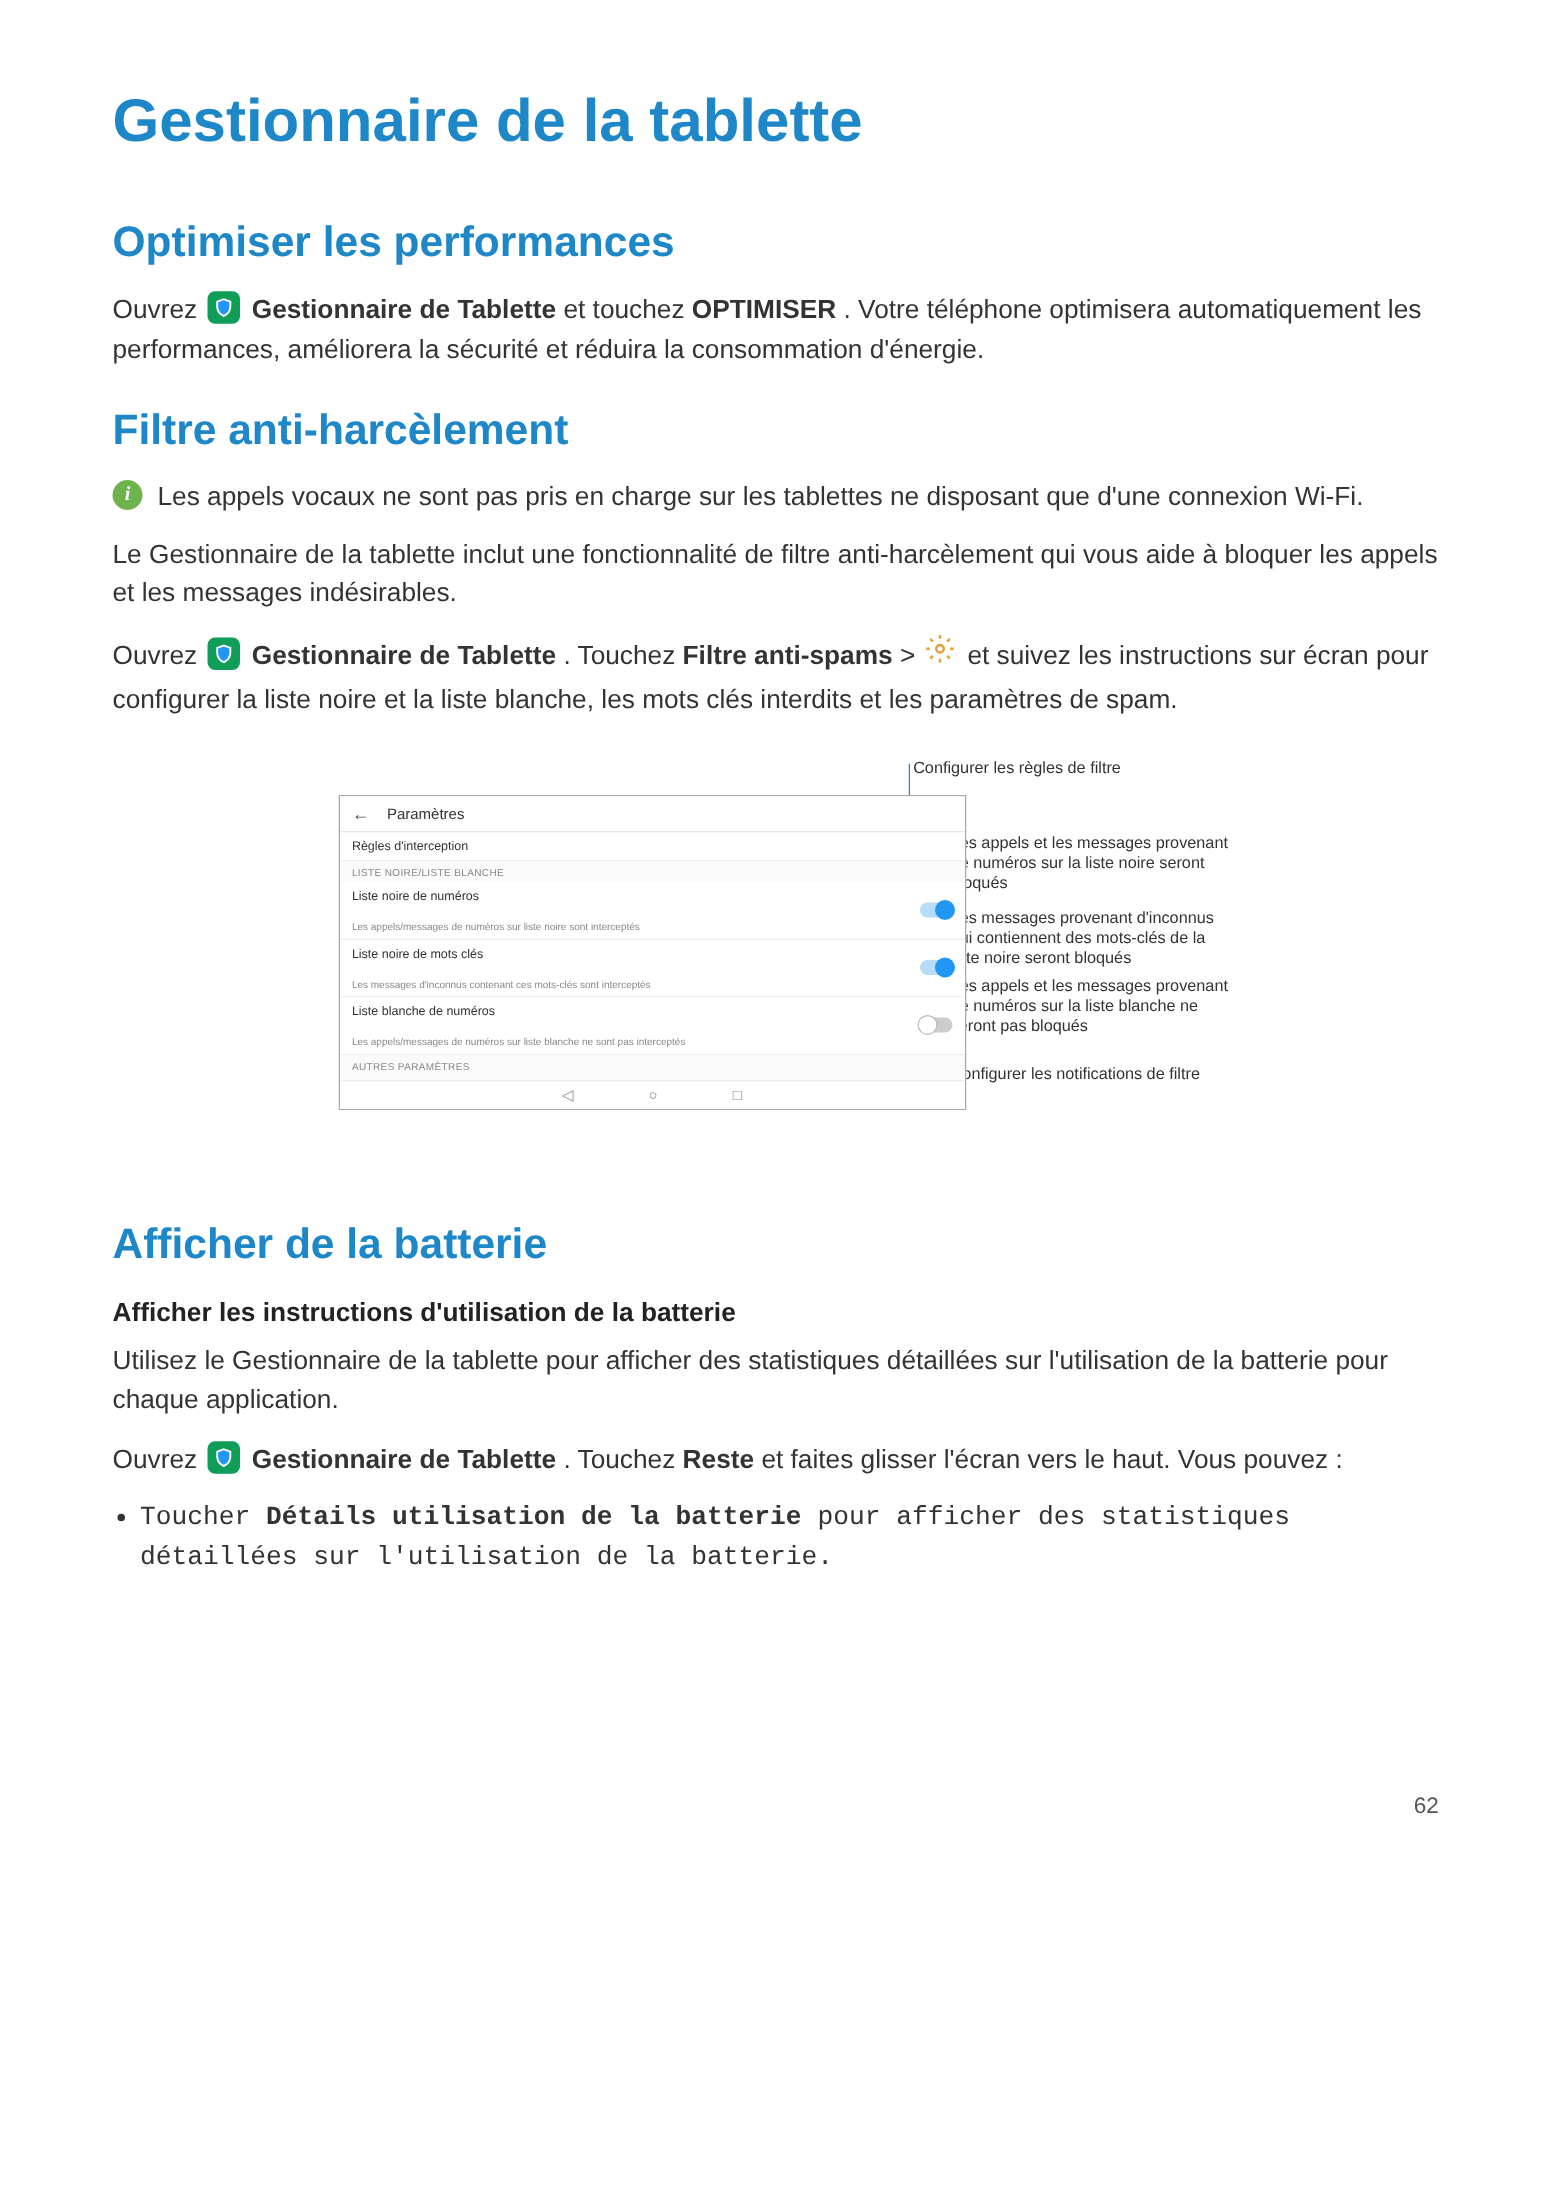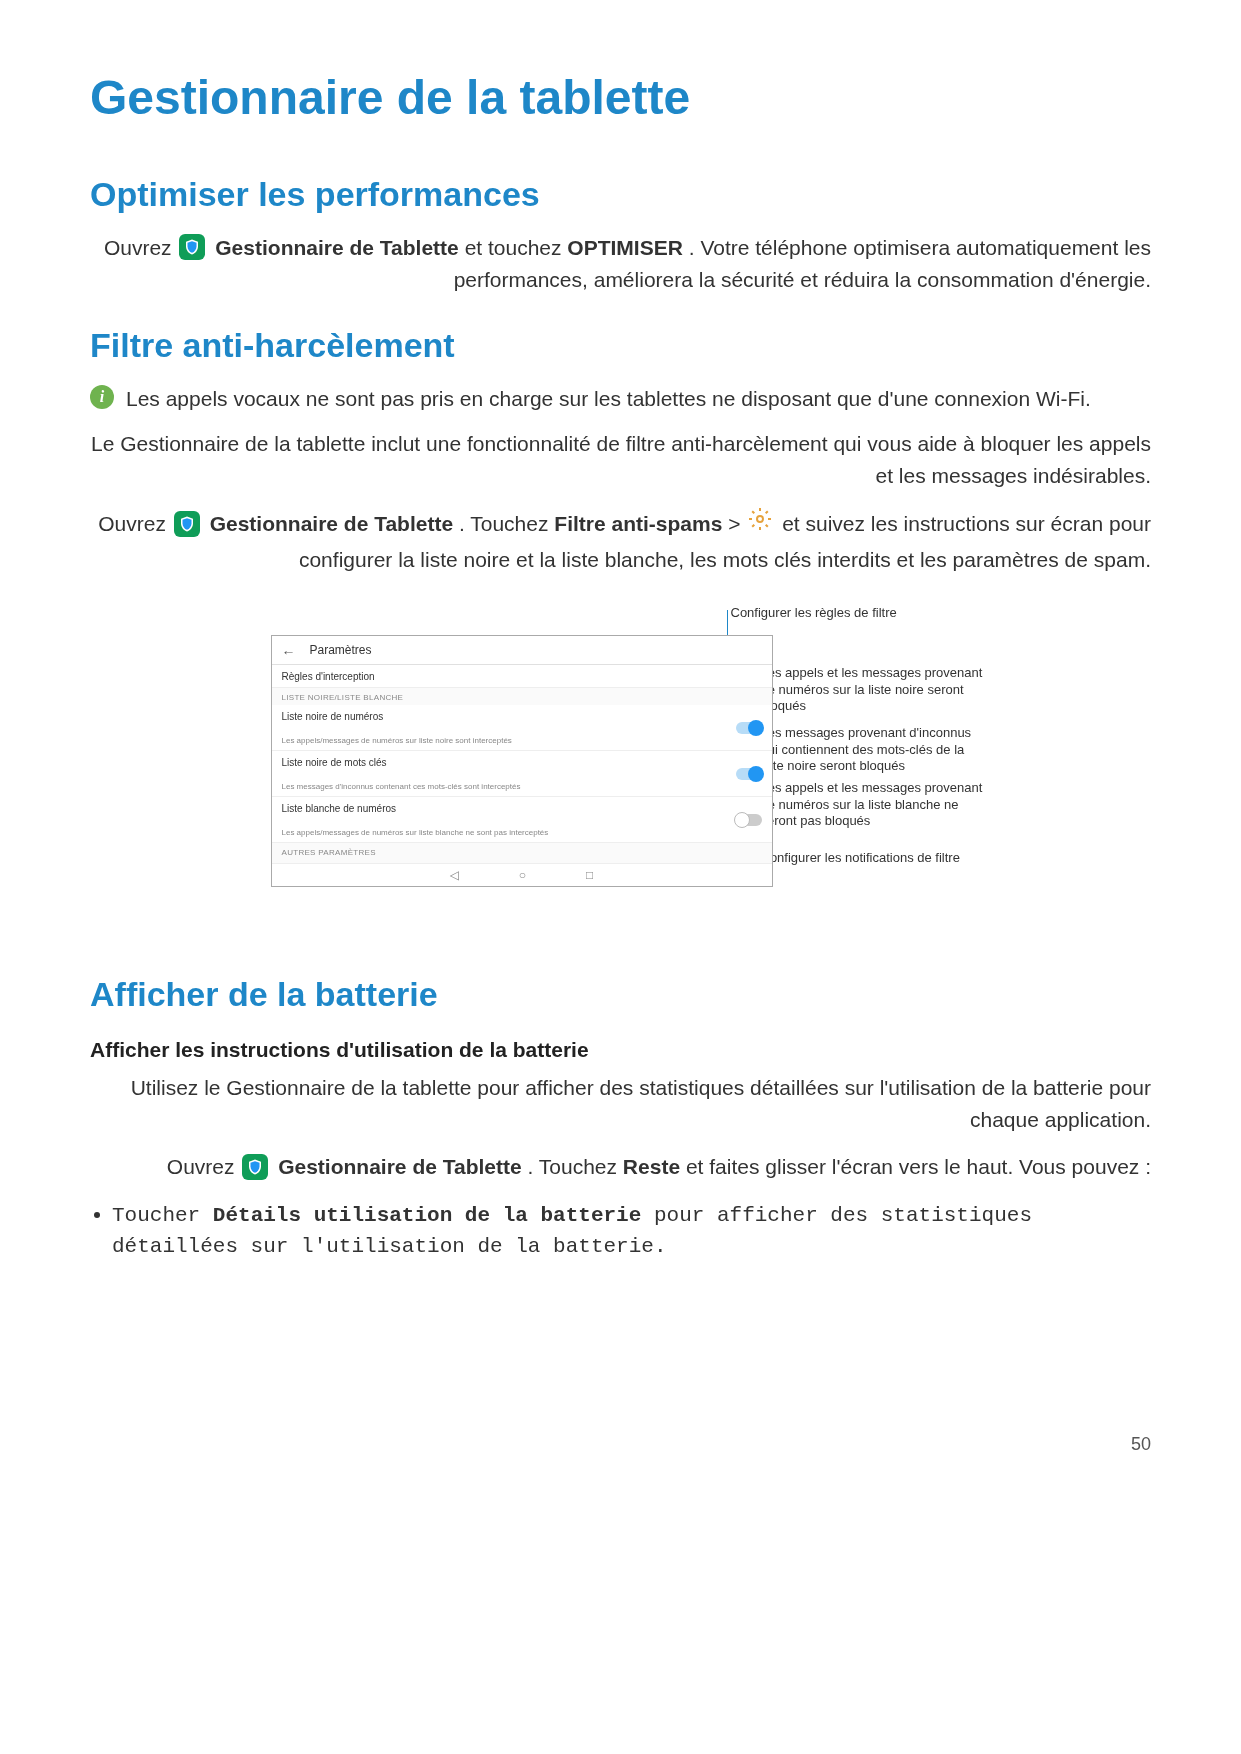--- a/index.html
+++ b/index.html
@@ -26,21 +26,20 @@
     color: #1e87c8;
     font-size: 34px;
     font-weight: bold;
     margin: 30px 0 18px 0;
   }
   p.body-text {
     font-size: 21px;
     line-height: 1.5;
     color: #333;
     margin: 0 0 16px 0;
-    text-align: right;
   }
   .bold { font-weight: bold; }
   .app-icon {
     display: inline-flex;
     width: 26px;
     height: 26px;
     background: #0f9d58;
     border-radius: 6px;
     vertical-align: middle;
     margin: 0 4px 4px 2px;
@@ -372,14 +371,14 @@
   </p>
 
   <ul class="bullets">
     <li>
       <span>Toucher </span>
       <span class="bold">Détails utilisation de la batterie</span>
       <span> pour afficher des statistiques détaillées sur l'utilisation de la batterie.</span>
     </li>
   </ul>
 
-  <div class="page-number">50</div>
+  <div class="page-number">62</div>
 </div>
 
 </body></html>

